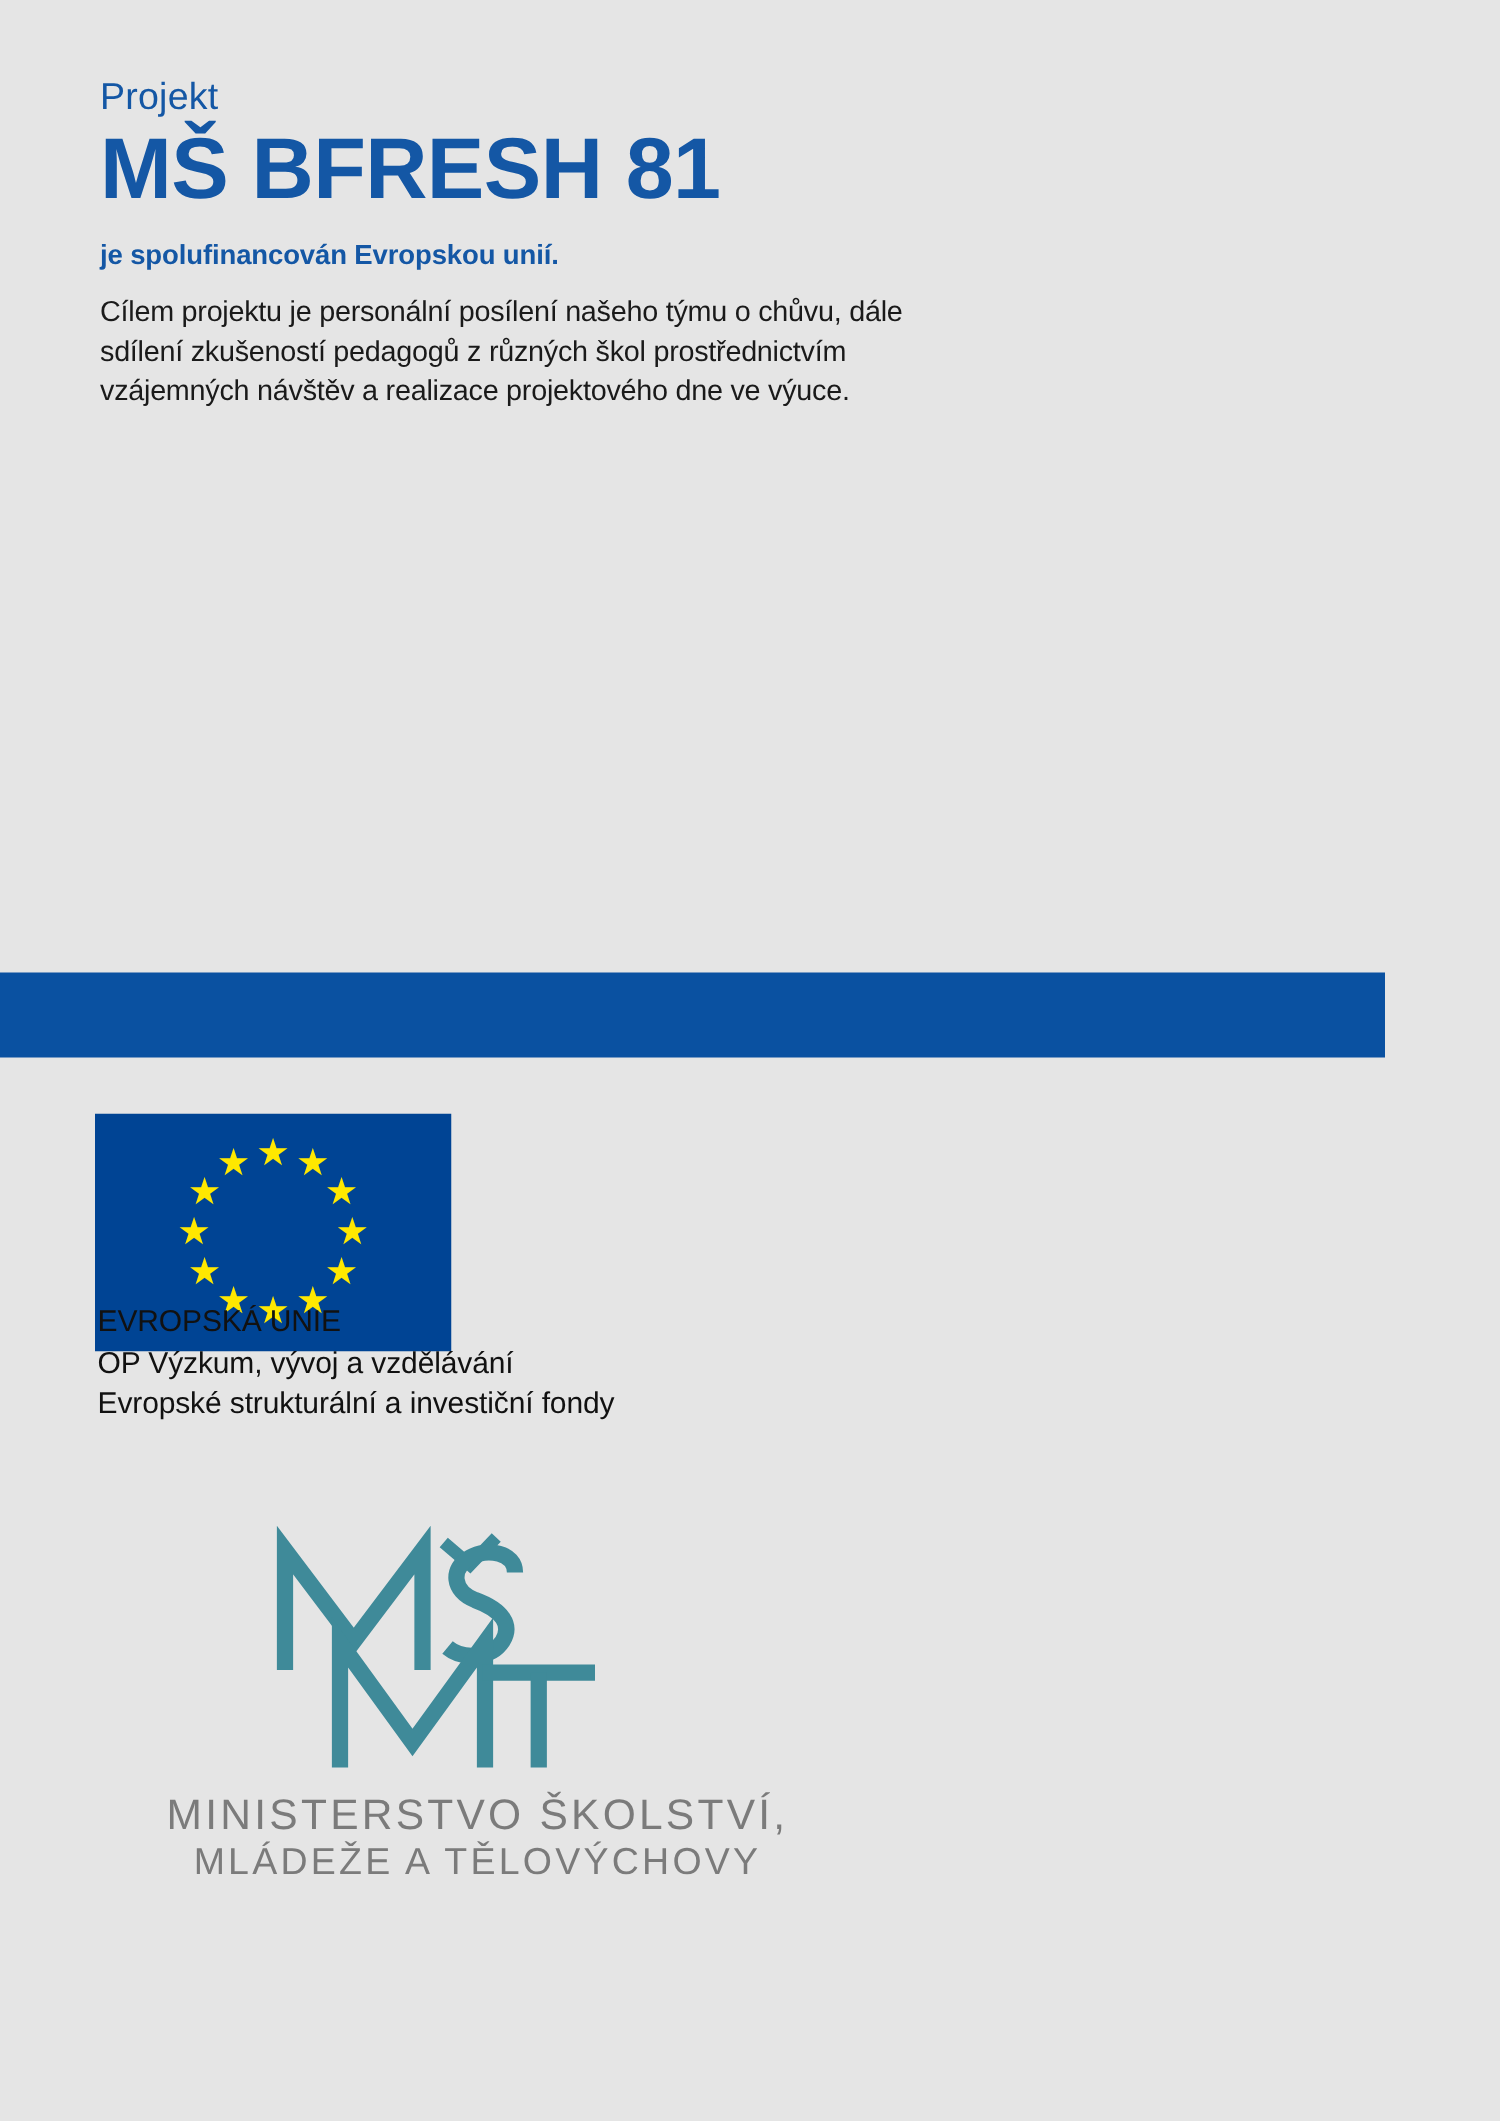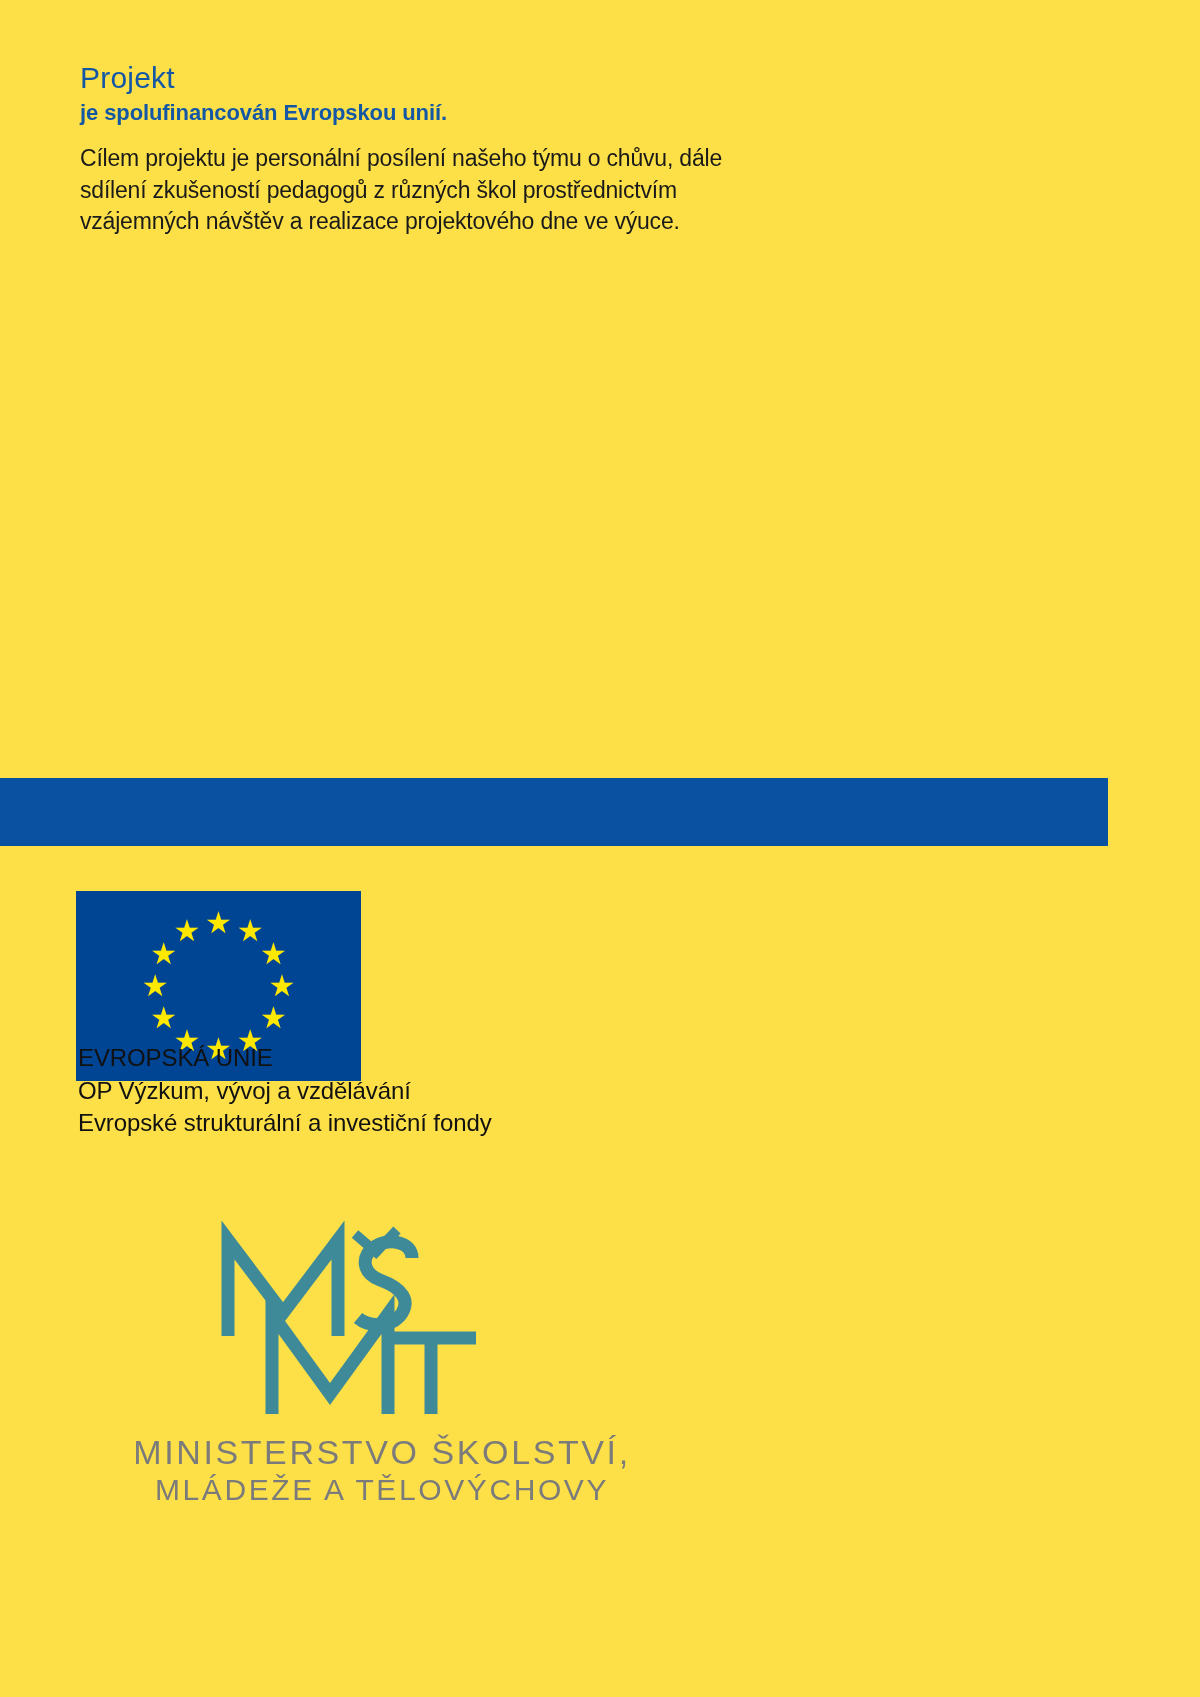--- a/index.html
+++ b/index.html
@@ -13,21 +13,21 @@
     height: 1697px;
     position: relative;
     overflow: hidden;
     font-family: "Liberation Sans", sans-serif;
     -webkit-font-smoothing: antialiased;
   }
 
   .poster {
     position: absolute;
     inset: 0;
-    background: #fde047;
+    background: #e5e5e5;
   }
 
   
   .head-block {
     position: absolute;
     left: 80px;
     top: 62px;
     width: 1000px;
   }
 
@@ -150,20 +150,21 @@
     white-space: nowrap;
   }
 </style>
 </head>
 <body>
 
 <div class="poster">
 
   <div class="head-block">
     <p class="kicker">Projekt</p>
+    <h1 class="project-title">MŠ BFRESH 81</h1>
     <h2 class="subtitle">je spolufinancován Evropskou unií.</h2>
     <p class="body-text">
       <span class="ln">Cílem projektu je personální posílení našeho týmu o chůvu, dále</span>
       <span class="ln">sdílení zkušeností pedagogů z různých škol prostřednictvím</span>
       <span class="ln">vzájemných návštěv a realizace projektového dne ve výuce.</span>
     </p>
   </div>
 
   <div class="blue-band"></div>
 

